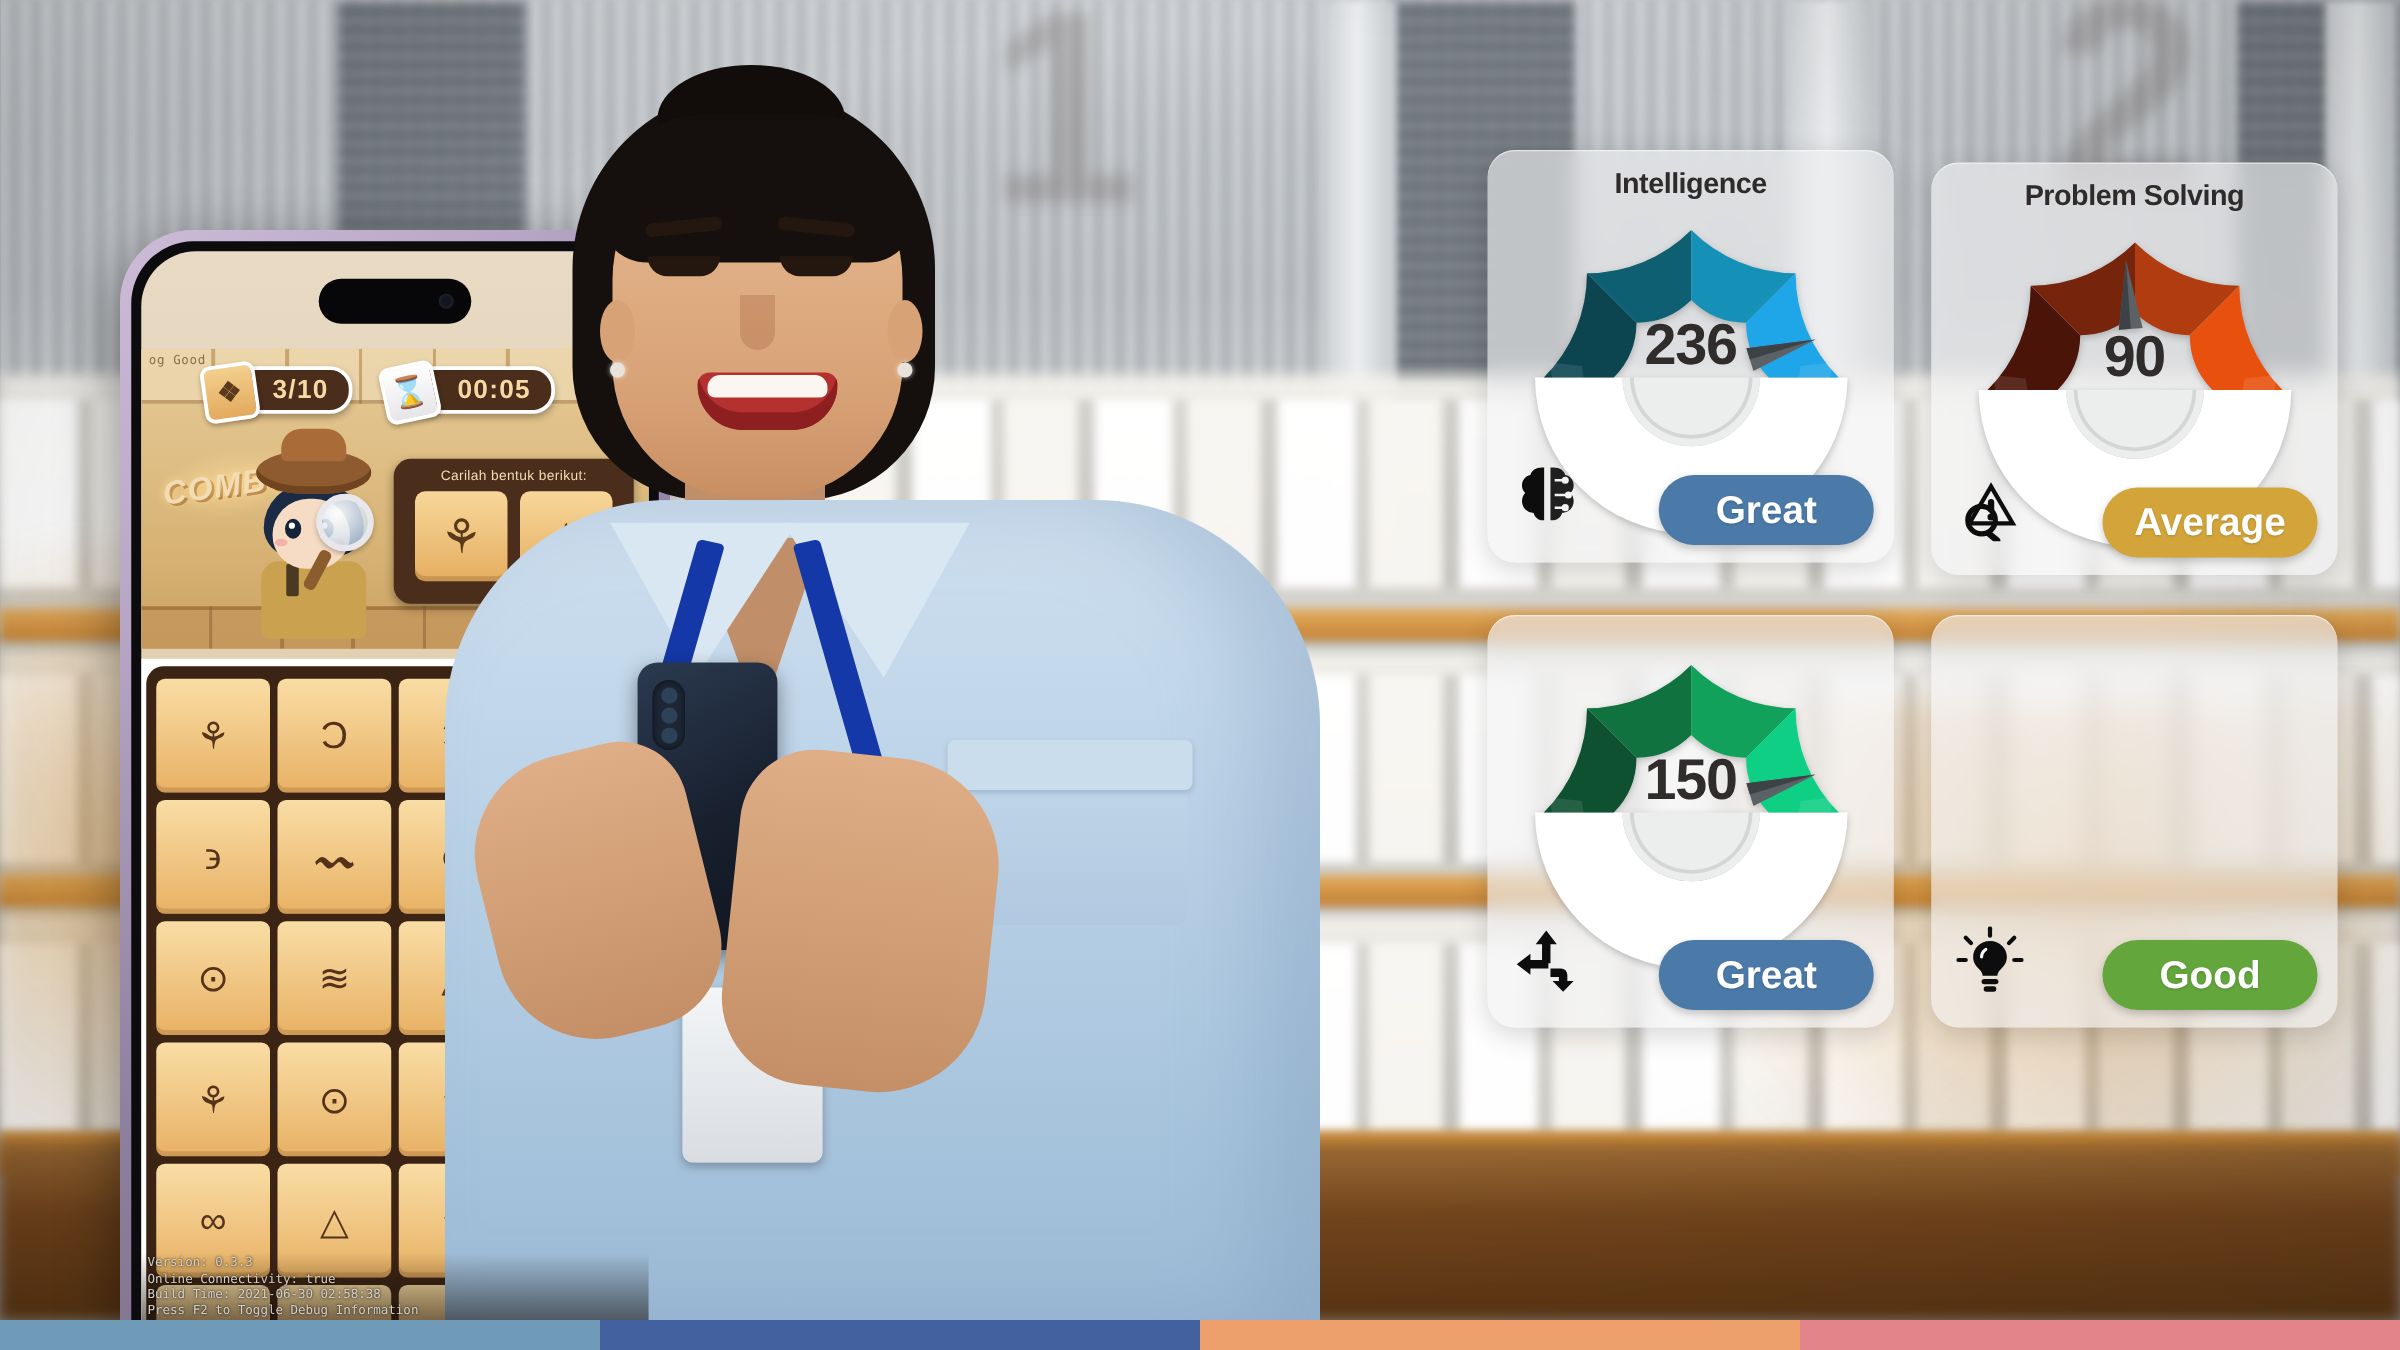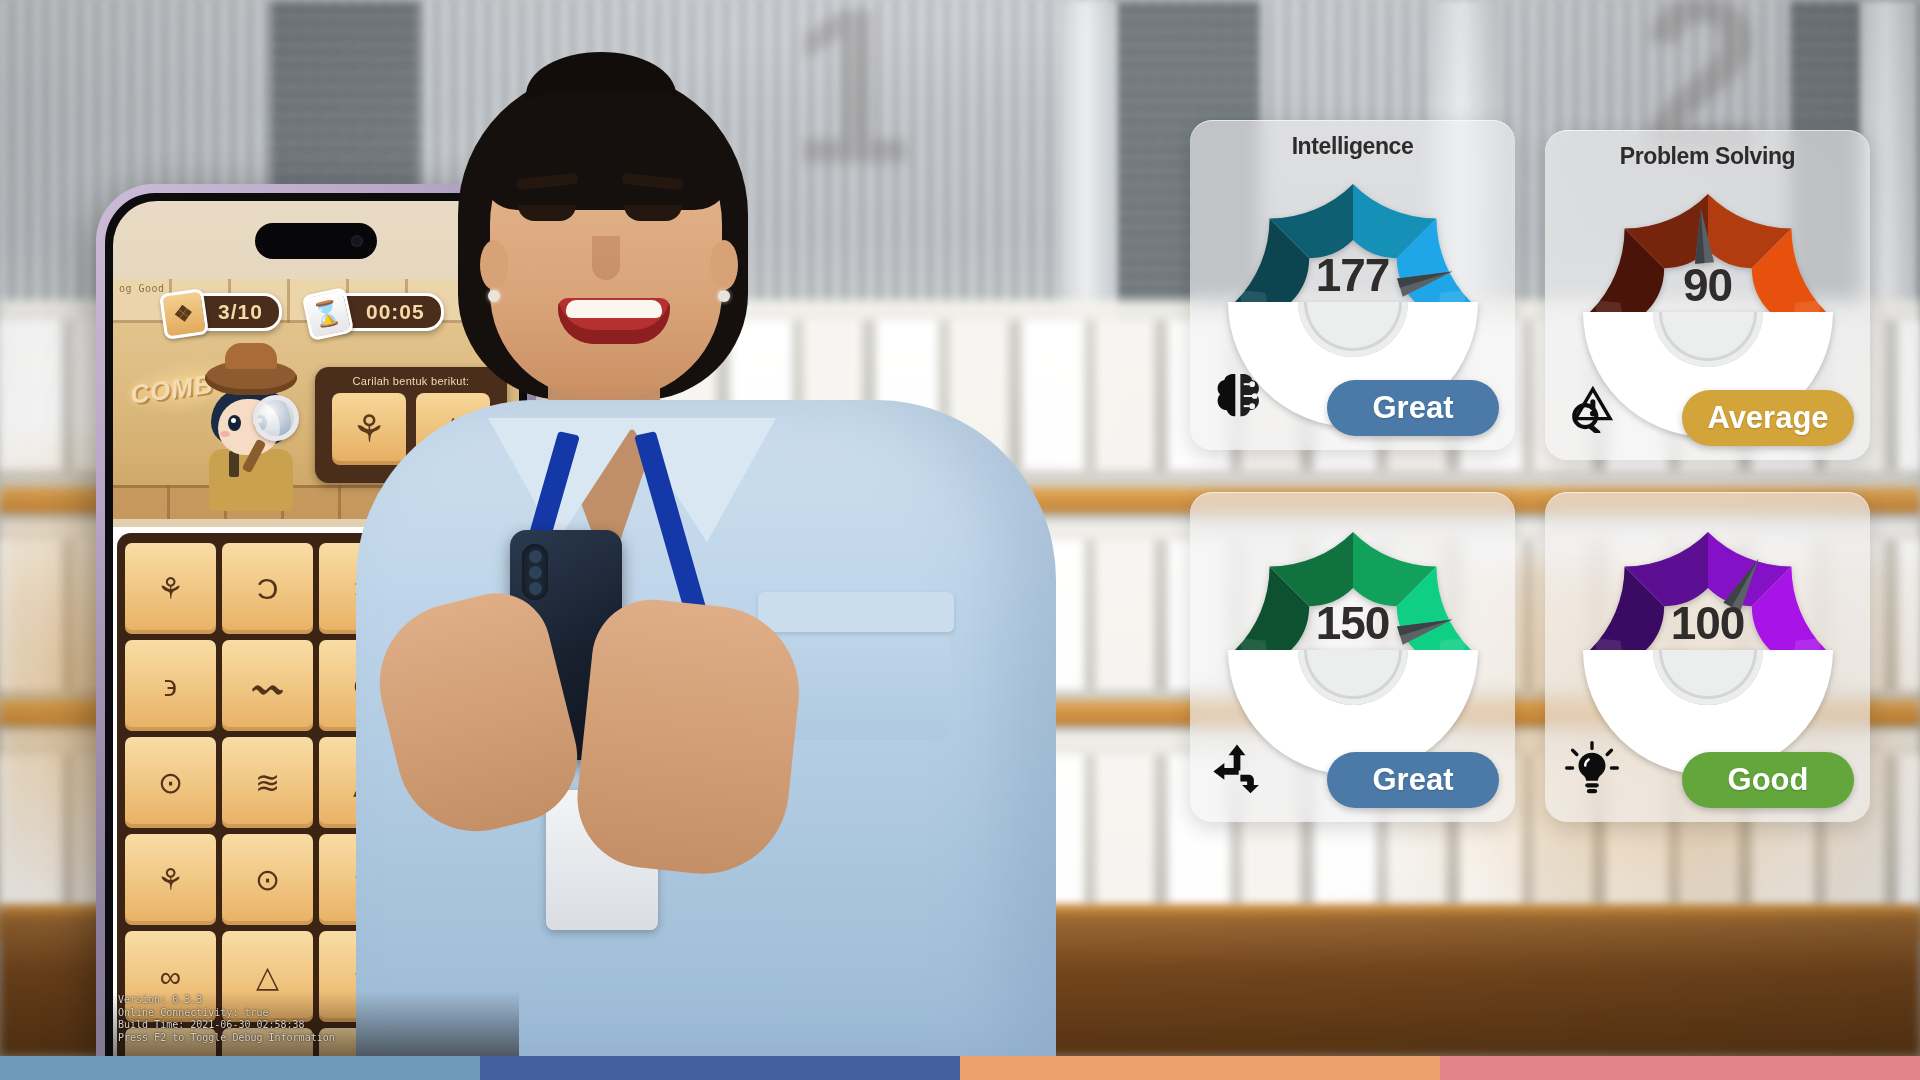--- a/index.html
+++ b/index.html
@@ -257,21 +257,21 @@
   .cell{
     aspect-ratio:1/1; border-radius:7px;
     background:linear-gradient(180deg,#f9dda5,#e8b164);
     display:flex; align-items:center; justify-content:center;
     font-size:30px; color:#54331a;
     box-shadow:inset 0 -4px 0 rgba(150,100,50,.3);
   }
   
   .debug{
     position:absolute; left:0; bottom:0; width:100%;
-    padding:3px 5px 12px 5px; z-index:30;
+    padding:3px 5px 1px 5px; z-index:30;
     font-family:"DejaVu Sans Mono",monospace; font-size:10px; line-height:1.25;
     color:#d6d1c7; text-shadow:0 0 2px #000;
     background:linear-gradient(180deg,rgba(20,14,8,.0),rgba(20,14,8,.55));
   }
   .debug div{ white-space:nowrap; }
 
   
   .person{ position:absolute; left:330px; top:0; width:740px; height:1056px; }
   .p-hair-back{
     position:absolute; left:128px; top:70px; width:290px; height:330px;
@@ -573,21 +573,21 @@
               <path d="M 13 133.99999999999997 A 118 118 0 0 0 47.5613998199874 50.561399819987386 L 87.15937956643405 90.15937956643404 A 62 62 0 0 1 69 134 Z" fill="#0c4550"></path>
               <path d="M 47.5613998199874 50.561399819987386 A 118 118 0 0 0 131 16 L 131 72 A 62 62 0 0 1 87.15937956643405 90.15937956643404 Z" fill="#0f5f72"></path>
               <path d="M 131 16 A 118 118 0 0 0 214.4386001800126 50.5613998199874 L 174.84062043356596 90.15937956643405 A 62 62 0 0 1 131 72 Z" fill="#1591b8"></path>
               <path d="M 214.4386001800126 50.5613998199874 A 118 118 0 0 0 249 134 L 193 134 A 62 62 0 0 1 174.84062043356596 90.15937956643405 Z" fill="#1fa6e8"></path>
               <path d="M 17.62450392801685 122.08375518748747 A 114 114 0 0 0 244.37549607198315 122.08375518748751 L 218.51792679240805 124.8014952324465 A 88 88 0 0 1 43.48207320759195 124.80149523244647 Z" fill="rgba(255,255,255,.10)"></path>
               <path d="M 76 134 A 55 55 0 0 0 186 134 L 131.1 134 A 0.1 0.1 0 0 1 130.9 134 Z" fill="#eceded"></path>
               <path d="M 82 134 A 49 49 0 0 0 180 134 L 177 134 A 46 46 0 0 1 85 134 Z" fill="#d3d5d6"></path>
               <path d="M 230.45569462015567 103.59334270883538 L 175.14737964294636 110.52642186070545 L 180.72609476841367 128.77357683661734 Z" fill="#5c6166"></path>
               <path d="M 230.45569462015567 103.59334270883538 L 175.14737964294636 110.52642186070545 L 177.93673720568 119.6499993486614 Z" fill="#3d4247"></path>
             </svg></div>
-          <div class="gauge-value">177</div>
+          <div class="gauge-value">236</div>
         </div>
         <div class="card-footer">
           <div class="cat-icon">
             <svg xmlns="http://www.w3.org/2000/svg" viewBox="0 0 64 64" fill="#0d0d0d">
               <path d="M28 6c-6 0-10 3-11 7-5 1-8 5-8 10 0 3 1 5 3 7-2 2-3 5-3 8 0 6 5 11 11 11 1 4 5 7 8 7h2V6h-2z"></path>
               <path d="M36 6v50h2c4 0 8-3 9-7 6 0 11-5 11-11 0-3-1-6-3-8 2-2 3-4 3-7 0-5-3-9-8-10-1-4-5-7-11-7h-3z" opacity=".92"></path>
               <g stroke="#f2f2f2" stroke-width="2.4" fill="none">
                 <path d="M40 18h7"></path>
                 <path d="M40 32h10"></path>
                 <path d="M40 44h7"></path>
@@ -652,35 +652,20 @@
             <svg xmlns="http://www.w3.org/2000/svg" viewBox="0 0 64 64" fill="#0d0d0d">
               <path d="M32 4l10 13h-6v18h-8V17h-6L32 4z"></path>
               <path d="M4 36l13-10v6h17v8H17v6L4 36z"></path>
               <path d="M36 40h10a6 6 0 016 6v6h6L48 62 38 52h6v-4h-8v-8z"></path>
             </svg>
           </div>
           <div class="rating" style="background: rgb(75, 122, 168);">Great</div>
         </div>
       </div>
       <div class="card c4">
-        <div class="gauge-box">
-          <div class="gauge"><svg viewBox="0 0 262 150" width="262" height="150">
-              <path d="M 6 133.99999999999997 A 125 125 0 0 0 256 134 L 186 134 A 55 55 0 0 1 76 134 Z" fill="#ffffff"></path>
-              <path d="M 13 133.99999999999997 A 118 118 0 0 0 47.5613998199874 50.561399819987386 L 87.15937956643405 90.15937956643404 A 62 62 0 0 1 69 134 Z" fill="#3b0a63"></path>
-              <path d="M 47.5613998199874 50.561399819987386 A 118 118 0 0 0 131 16 L 131 72 A 62 62 0 0 1 87.15937956643405 90.15937956643404 Z" fill="#5c0f93"></path>
-              <path d="M 131 16 A 118 118 0 0 0 214.4386001800126 50.5613998199874 L 174.84062043356596 90.15937956643405 A 62 62 0 0 1 131 72 Z" fill="#8511c6"></path>
-              <path d="M 214.4386001800126 50.5613998199874 A 118 118 0 0 0 249 134 L 193 134 A 62 62 0 0 1 174.84062043356596 90.15937956643405 Z" fill="#a813e8"></path>
-              <path d="M 17.62450392801685 122.08375518748747 A 114 114 0 0 0 244.37549607198315 122.08375518748751 L 218.51792679240805 124.8014952324465 A 88 88 0 0 1 43.48207320759195 124.80149523244647 Z" fill="rgba(255,255,255,.10)"></path>
-              <path d="M 76 134 A 55 55 0 0 0 186 134 L 131.1 134 A 0.1 0.1 0 0 1 130.9 134 Z" fill="#eceded"></path>
-              <path d="M 82 134 A 49 49 0 0 0 180 134 L 177 134 A 46 46 0 0 1 85 134 Z" fill="#d3d5d6"></path>
-              <path d="M 181.42020050561905 43.03955045750284 L 146.45084971874738 86.44717418524232 L 163.13938048432698 95.6977778440511 Z" fill="#5c6166"></path>
-              <path d="M 181.42020050561905 43.03955045750284 L 146.45084971874738 86.44717418524232 L 154.7951151015372 91.07247601464671 Z" fill="#3d4247"></path>
-            </svg></div>
-          <div class="gauge-value">100</div>
-        </div>
         <div class="card-footer">
           <div class="cat-icon">
             <svg xmlns="http://www.w3.org/2000/svg" viewBox="0 0 64 64" fill="#0d0d0d">
               <path d="M32 14c-9 0-16 7-16 15 0 6 3 9 6 12 2 2 3 4 3 6h14c0-2 1-4 3-6 3-3 6-6 6-12 0-8-7-15-16-15z"></path>
               <rect x="24" y="50" width="16" height="5" rx="2.5"></rect>
               <rect x="26" y="57" width="12" height="5" rx="2.5"></rect>
               <g stroke="#0d0d0d" stroke-width="4" stroke-linecap="round">
                 <path d="M32 2v7"></path>
                 <path d="M9 11l5 5"></path>
                 <path d="M55 11l-5 5"></path>

